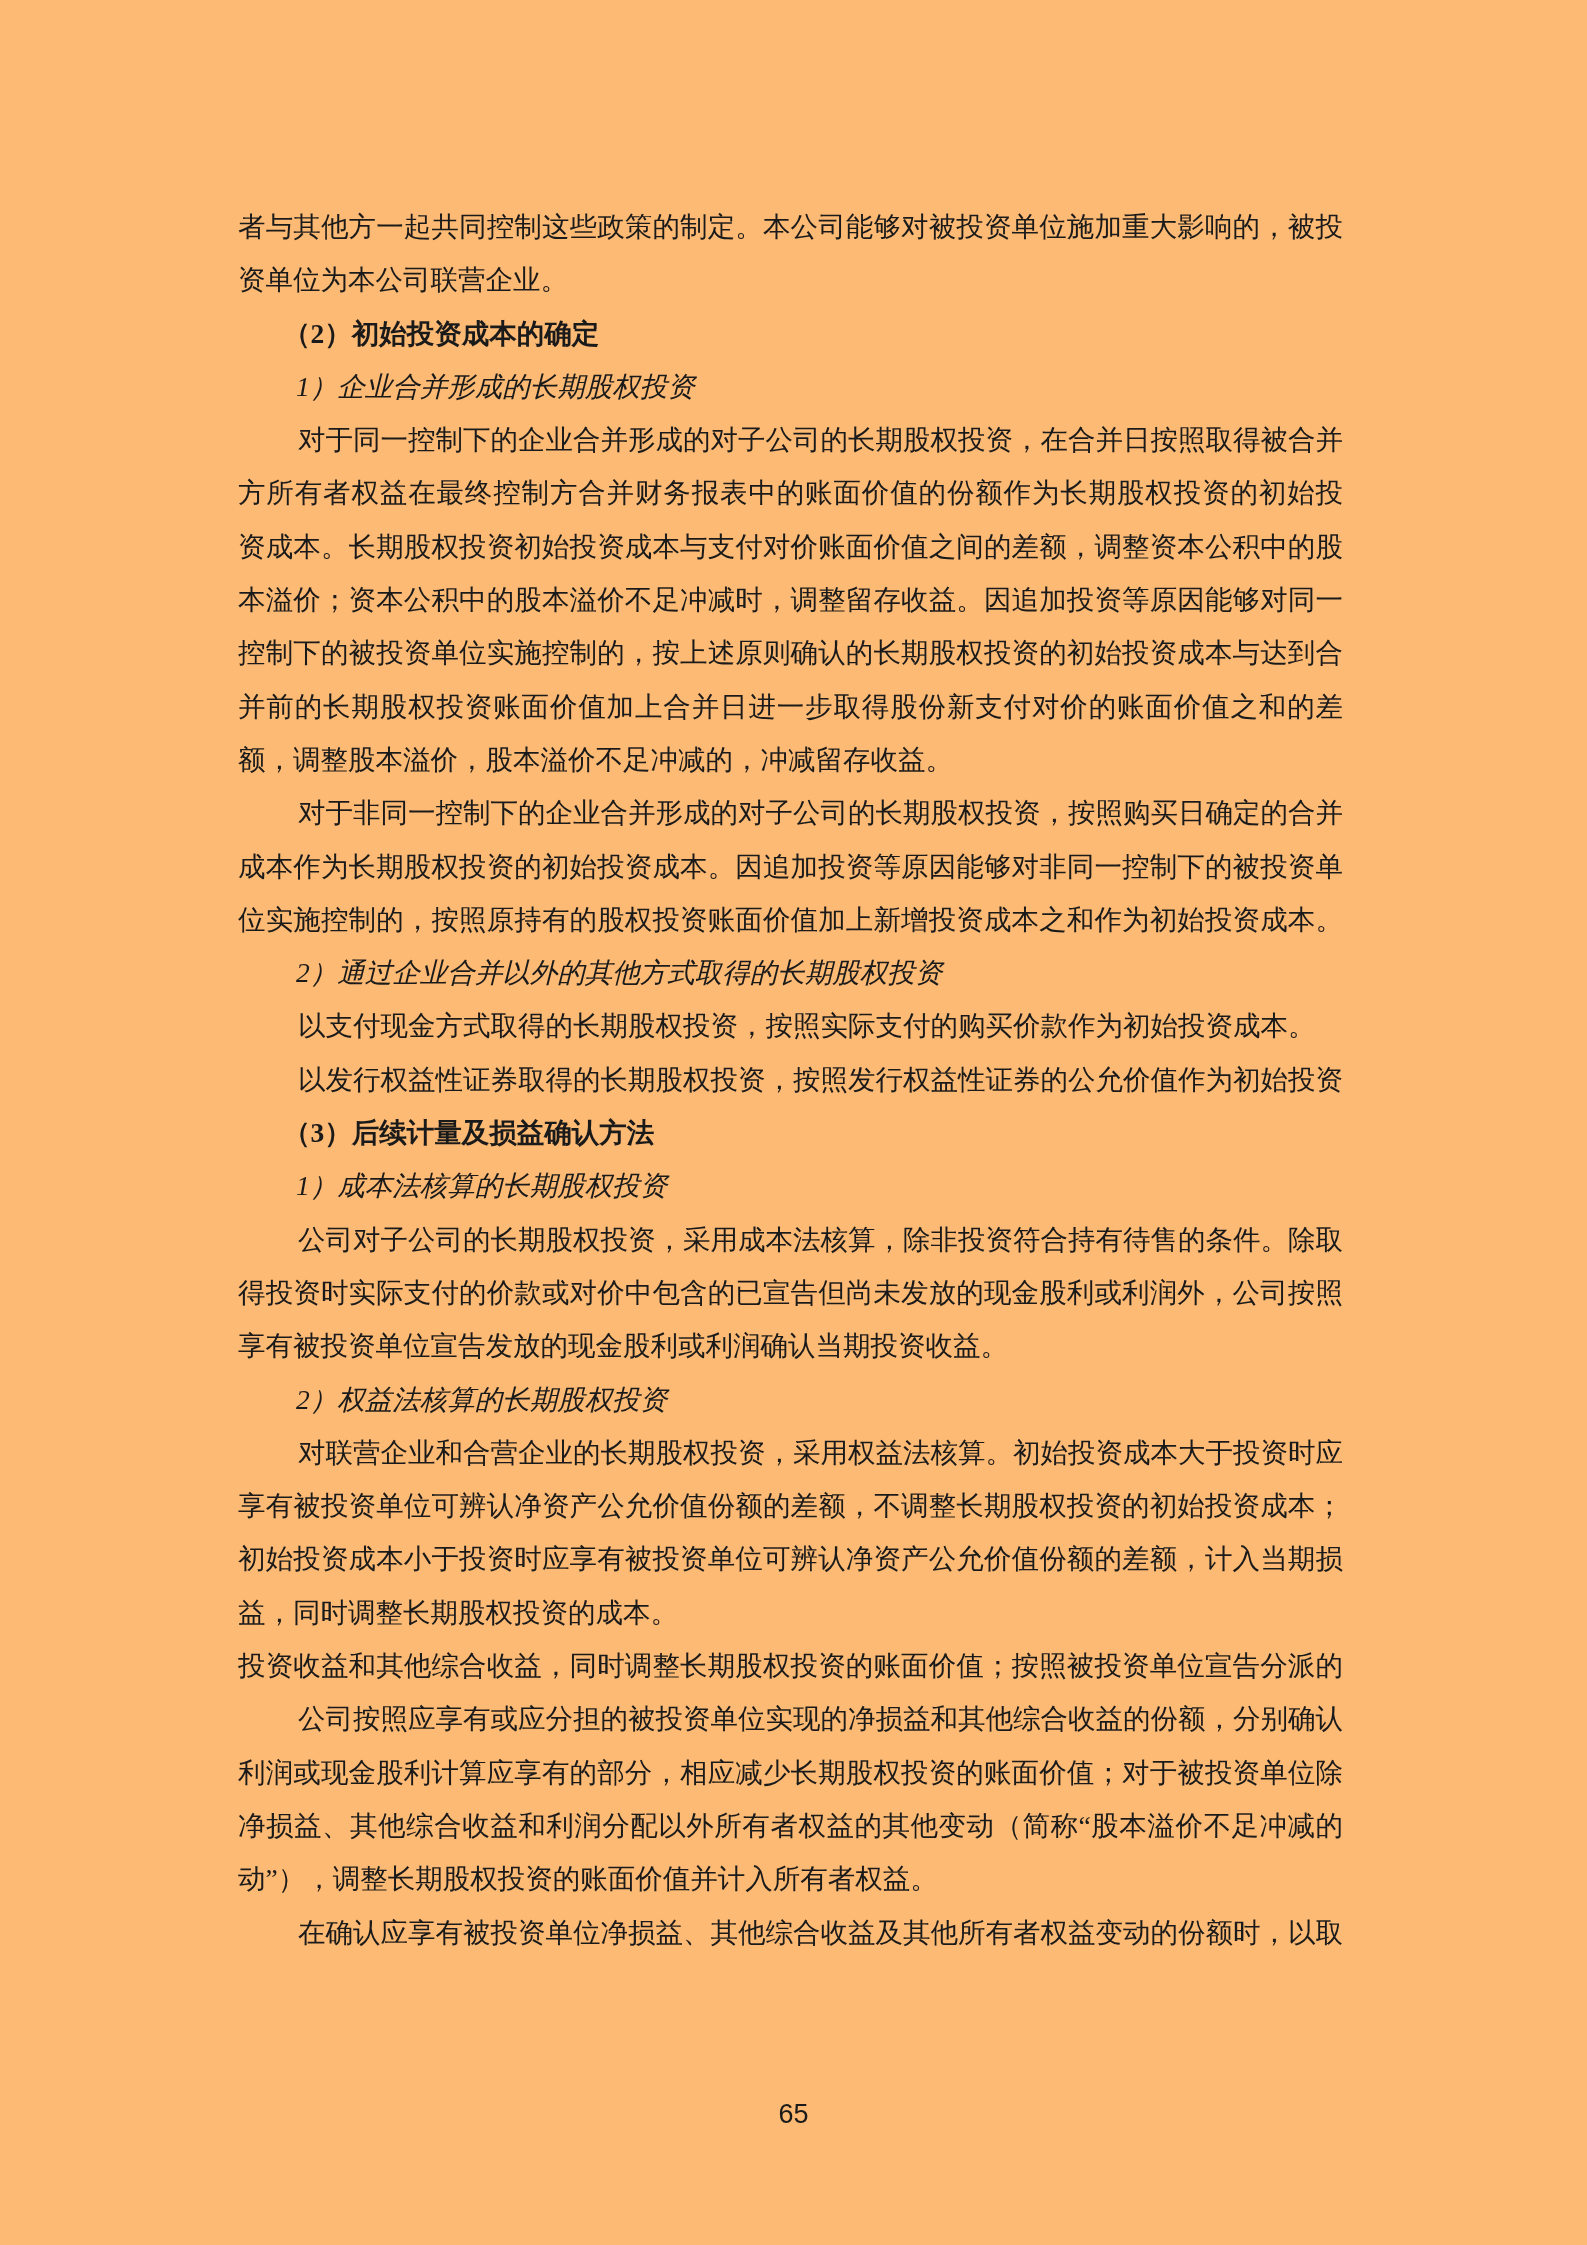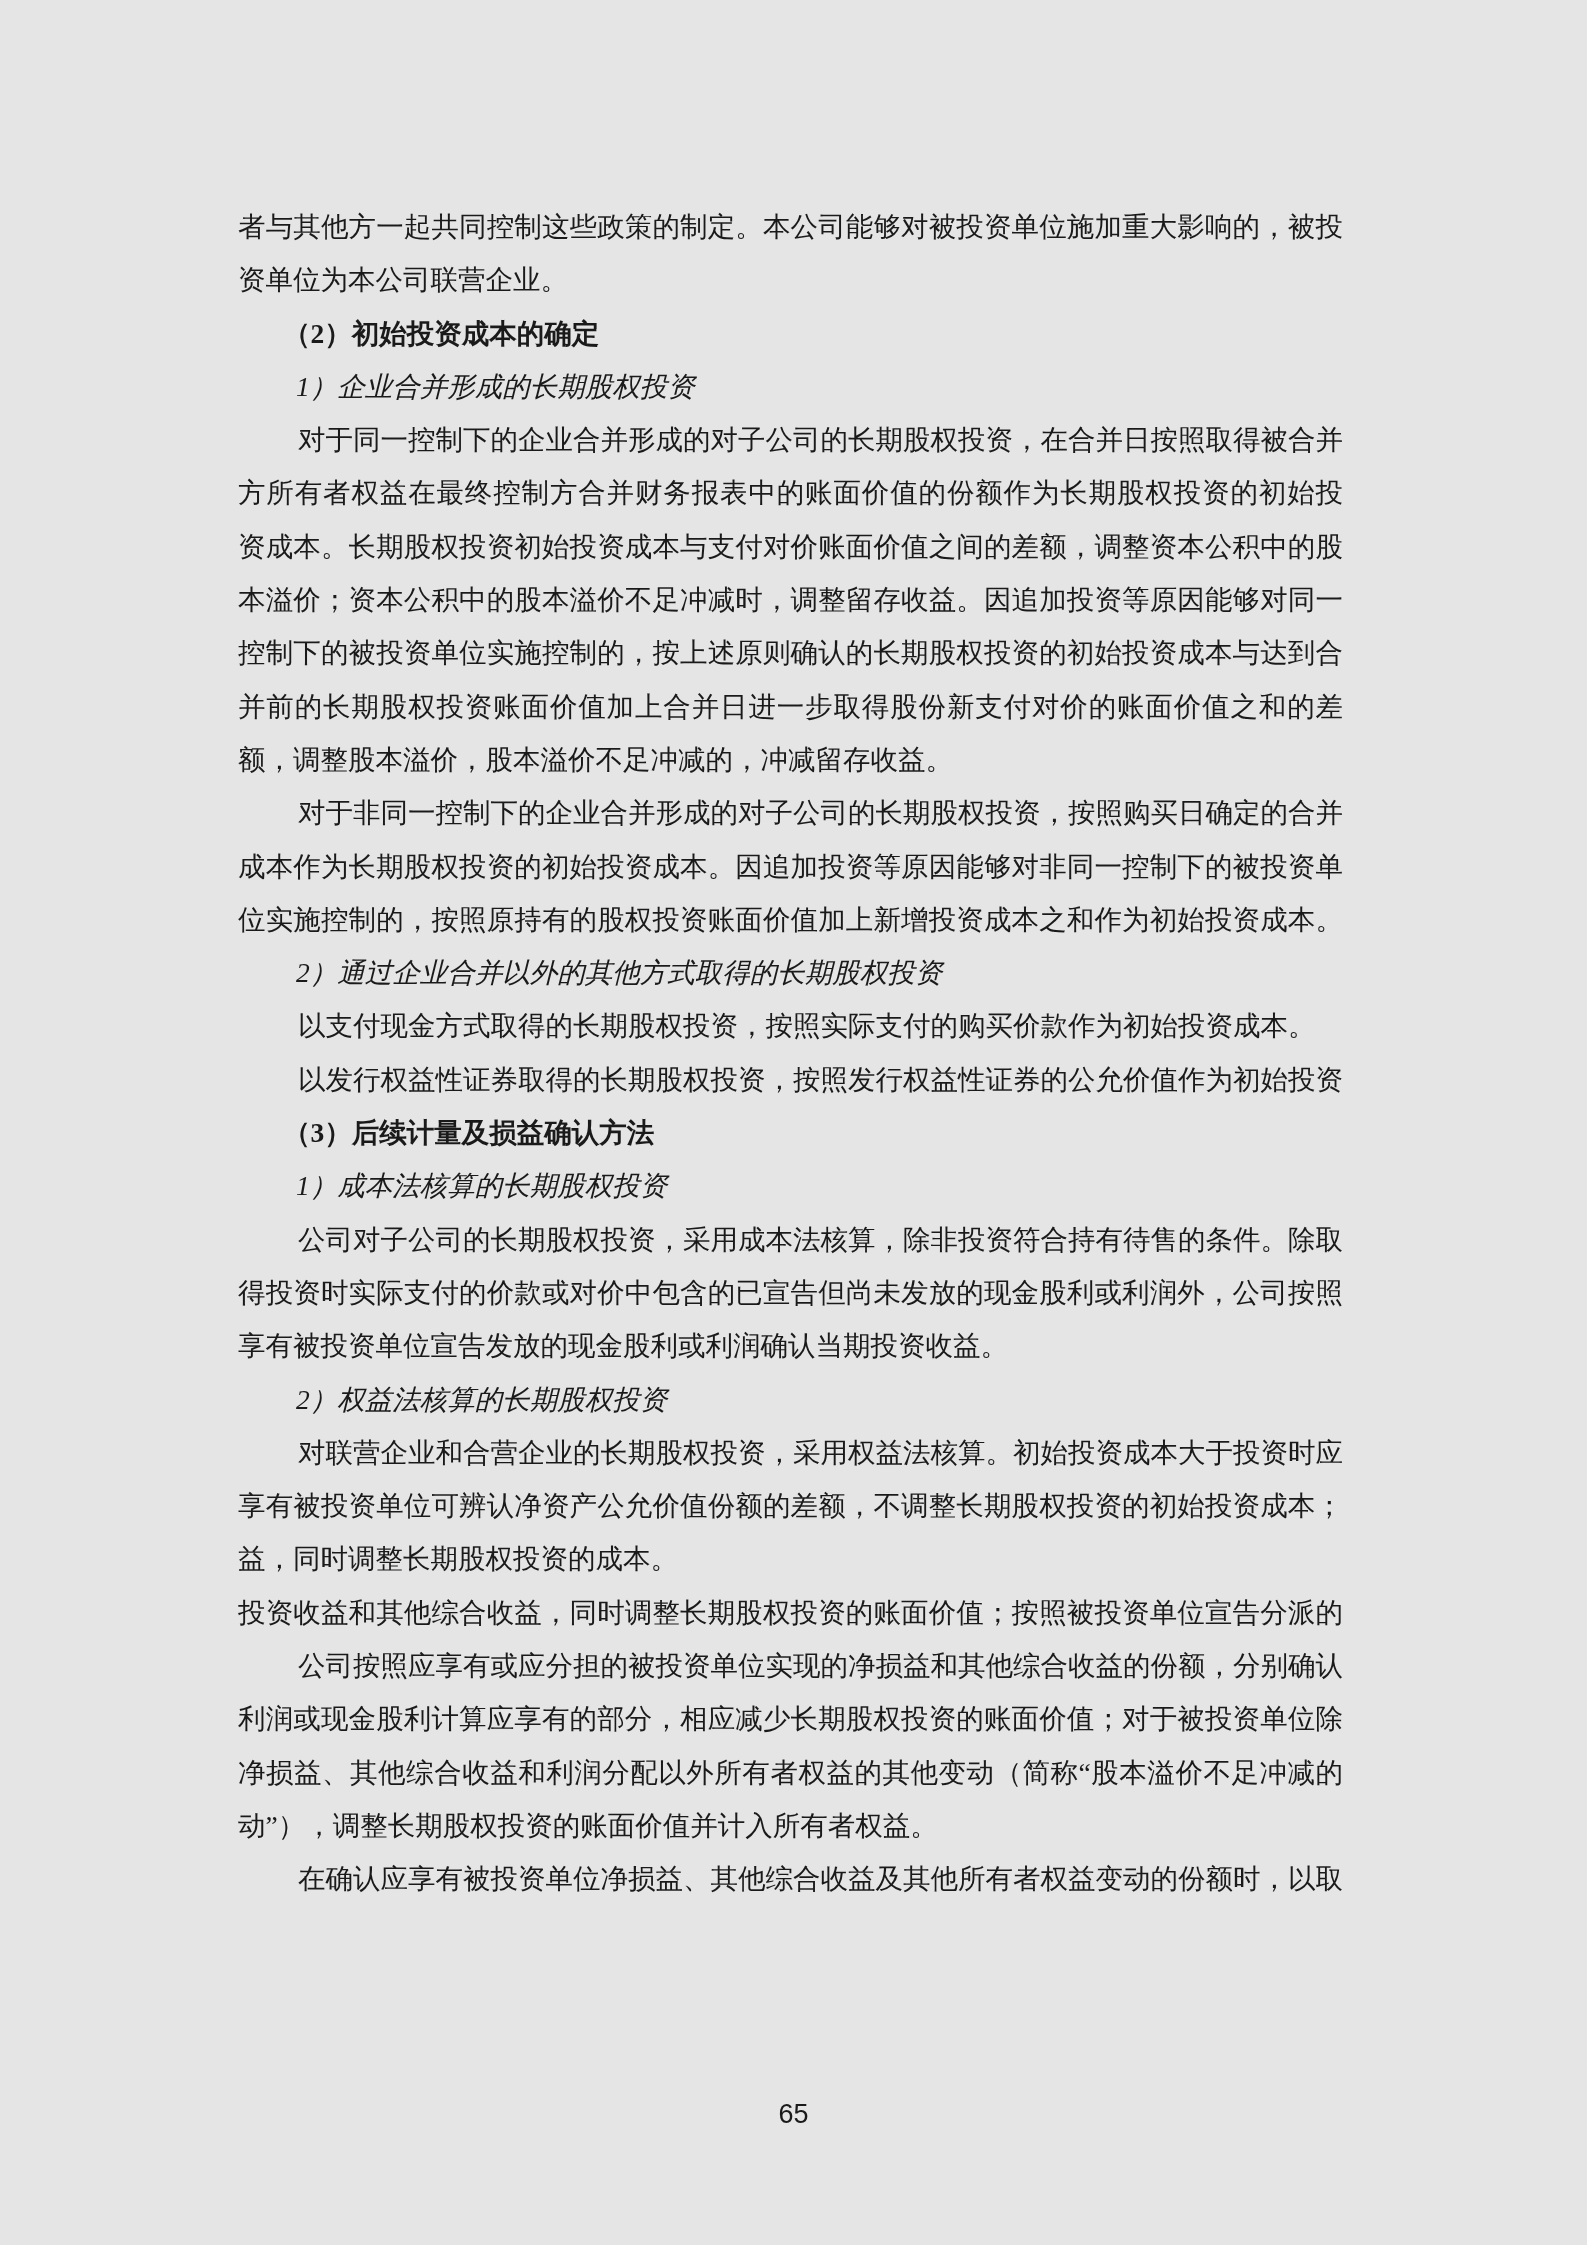--- a/index.html
+++ b/index.html
@@ -4,21 +4,21 @@
 <style>
   html, body {
     margin: 0;
     padding: 0;
     background: #ffffff;
   }
   .page {
     position: relative;
     width: 1587px;
     height: 2245px;
-    background: #e5e5e5;
+    background: #fdba74;
     color: #1a1a1a;
     font-family: "Liberation Serif", "DejaVu Serif", serif;
     overflow: hidden;
   }
   .content {
     position: absolute;
     left: 238px;
     top: 200px;
     width: 1105px;
     font-size: 27.5px;
@@ -103,20 +103,21 @@
       <div class="ln fill ind">公司对子公司的长期股权投资，采用成本法核算，除非投资符合持有待售的条件。除取</div>
       <div class="ln fill">得投资时实际支付的价款或对价中包含的已宣告但尚未发放的现金股利或利润外，公司按照</div>
       <div class="ln">享有被投资单位宣告发放的现金股利或利润确认当期投资收益。</div>
     </div>
 
     <div class="ln li">2）权益法核算的长期股权投资</div>
 
     <div>
       <div class="ln fill ind">对联营企业和合营企业的长期股权投资，采用权益法核算。初始投资成本大于投资时应</div>
       <div class="ln fill">享有被投资单位可辨认净资产公允价值份额的差额，不调整长期股权投资的初始投资成本；</div>
+      <div class="ln fill">初始投资成本小于投资时应享有被投资单位可辨认净资产公允价值份额的差额，计入当期损</div>
       <div class="ln">益，同时调整长期股权投资的成本。</div>
     </div>
 
     <div>
       <div class="ln fill">投资收益和其他综合收益，同时调整长期股权投资的账面价值；按照被投资单位宣告分派的</div>
       <div class="ln fill ind">公司按照应享有或应分担的被投资单位实现的净损益和其他综合收益的份额，分别确认</div>
       <div class="ln fill">利润或现金股利计算应享有的部分，相应减少长期股权投资的账面价值；对于被投资单位除</div>
       <div class="ln fill">净损益、其他综合收益和利润分配以外所有者权益的其他变动（简称“股本溢价不足冲减的</div>
       <div class="ln">动”），调整长期股权投资的账面价值并计入所有者权益。</div>
     </div>

